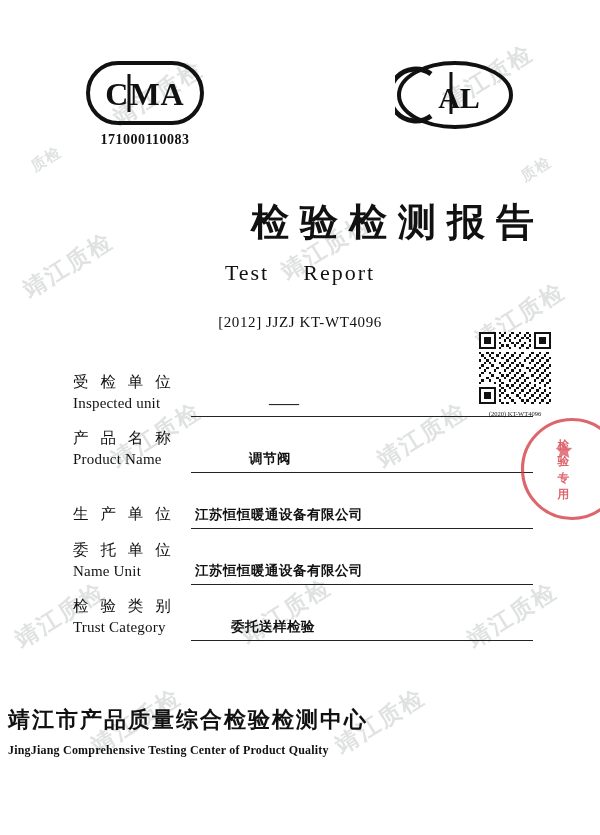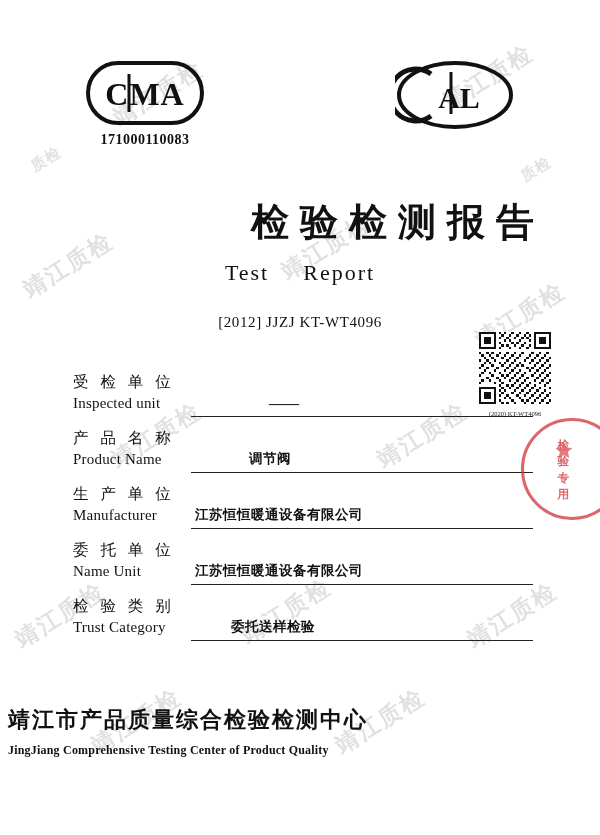--- a/index.html
+++ b/index.html
@@ -271,21 +271,20 @@
         <span class="fl-en">Product Name</span>
       </div>
       <div class="field-value v-product">
         <span>调节阀</span>
       </div>
     </div>
 
     <div class="field-row">
       <div class="field-label">
         <span class="fl-cn">生 产 单 位</span>
-        <span class="fl-en">Manufacturer</span>
       </div>
       <div class="field-value v-manu">
         <span>江苏恒恒暖通设备有限公司</span>
       </div>
     </div>
 
     <div class="field-row">
       <div class="field-label">
         <span class="fl-cn">委 托 单 位</span>
         <span class="fl-en">Name Unit</span>

